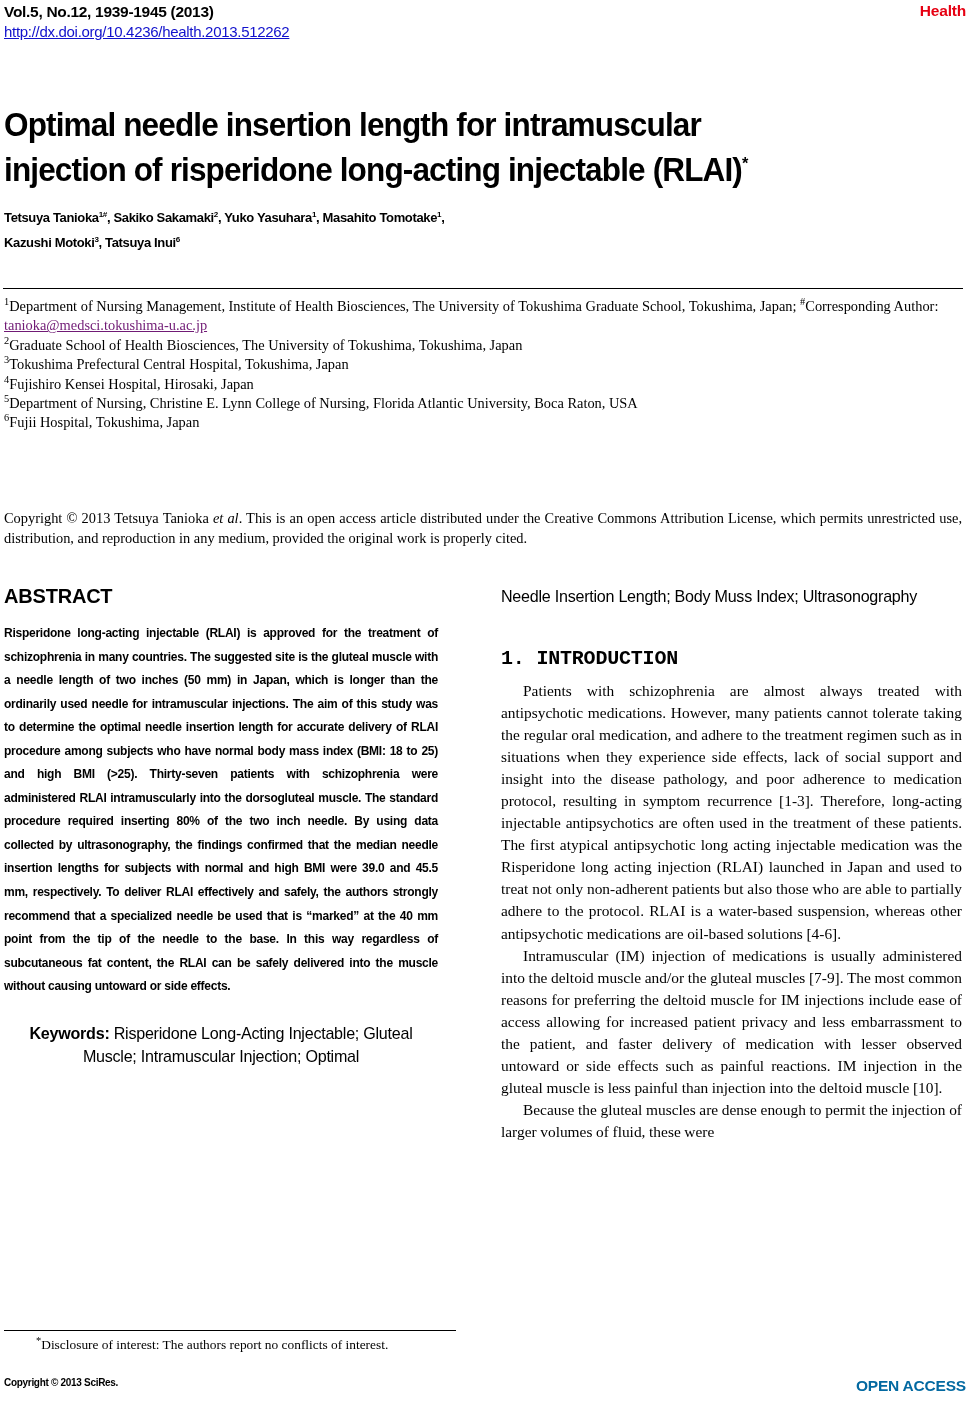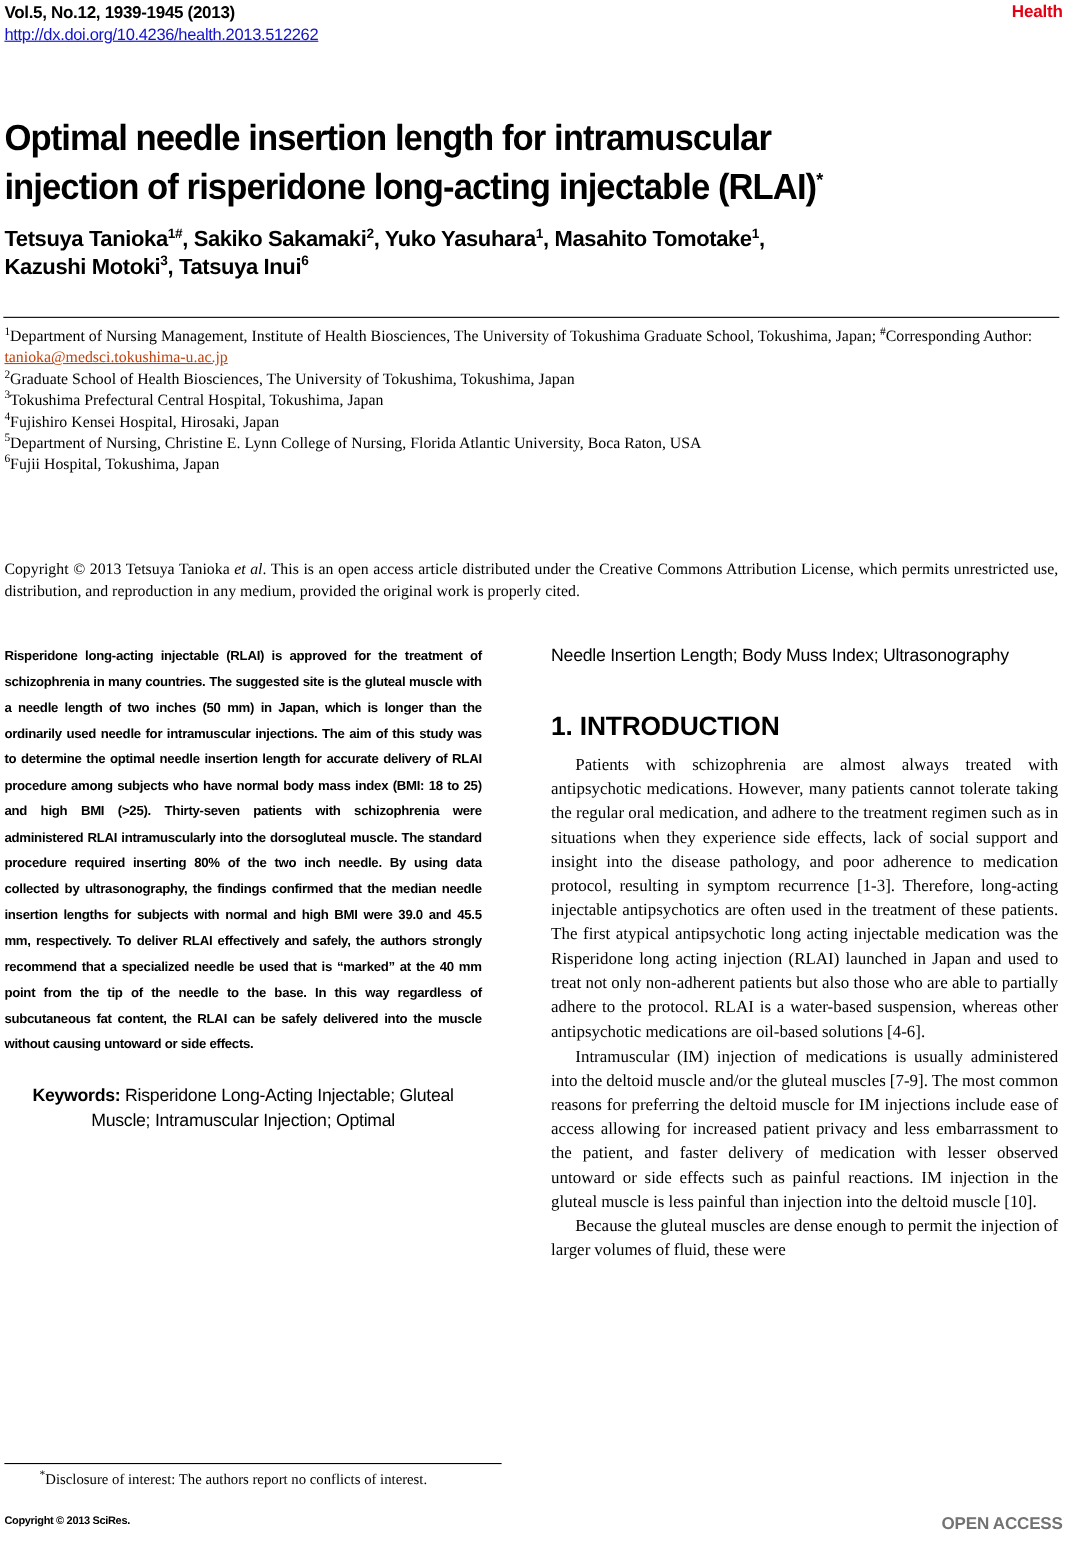--- a/index.html
+++ b/index.html
@@ -79,21 +79,21 @@
     line-height: 0;
   }
 
   
   .authors {
     position: absolute;
     left: 4px; top: 206px;
     width: 940px;
     font-family: "Liberation Sans", "DejaVu Sans", sans-serif;
     font-weight: bold;
-    font-size: 20px;
+    font-size: 13px;
     line-height: 24.6px;
     letter-spacing: -0.35px;
   }
   .authors sup {
     font-size: 0.62em;
     vertical-align: super;
     line-height: 0;
   }
 
   .rule-full {
@@ -115,21 +115,21 @@
   .affils .aff {
     display: block;
     text-align: left;
   }
   .affils sup {
     font-size: 0.72em;
     vertical-align: super;
     line-height: 0;
   }
   .email {
-    color: #c2410c;
+    color: #701a75;
     text-decoration: underline;
   }
 
   .received {
     position: absolute;
     left: 4px; top: 469px;
     width: 958px;
     font-size: 14.4px;
     line-height: 19px;
   }
@@ -156,23 +156,23 @@
   }
 
   h2.section-head {
     font-family: "Liberation Sans", "DejaVu Sans", sans-serif;
     font-weight: bold;
     font-size: 20px;
     margin: 0 0 14px 0;
     letter-spacing: -0.2px;
   }
   h2.intro-head {
-    font-family: Liberation Sans, sans-serif;
-    font-weight: bold;
-    font-size: 24px;
+    font-family: Liberation Mono, monospace;
+    font-weight: bold;
+    font-size: 20px;
     margin: 38px 0 10px 0;
     letter-spacing: -0.2px;
   }
 
   .abstract-body {
     font-family: "Liberation Sans", "DejaVu Sans", sans-serif;
     font-weight: bold;
     font-size: 12px;
     line-height: 23.55px;
     text-align: justify;
@@ -238,21 +238,21 @@
     font-weight: bold;
     font-size: 10px;
     letter-spacing: -0.3px;
   }
   .footer-right {
     position: absolute;
     right: 4px; top: 1377px;
     font-family: "Liberation Sans", "DejaVu Sans", sans-serif;
     font-weight: bold;
     font-size: 15.5px;
-    color: #737373;
+    color: #0369a1;
     letter-spacing: -0.2px;
   }
 </style>
 </head>
 <body>
 
 <div class="page">
 
   <div class="runhead">
     <div class="runhead-left">Vol.5, No.12, 1939-1945 (2013)</div>
@@ -275,20 +275,21 @@
       <div class="aff"><sup>3</sup>Tokushima Prefectural Central Hospital, Tokushima, Japan</div>
       <div class="aff"><sup>4</sup>Fujishiro Kensei Hospital, Hirosaki, Japan</div>
       <div class="aff"><sup>5</sup>Department of Nursing, Christine E. Lynn College of Nursing, Florida Atlantic University, Boca Raton, USA</div>
       <div class="aff"><sup>6</sup>Fujii Hospital, Tokushima, Japan</div>
     </div>
 
 
   <div class="copyright"><span>Copyright © 2013 Tetsuya Tanioka </span><i>et al</i><span>. This is an open access article distributed under the Creative Commons Attribution License, which permits unrestricted use, distribution, and reproduction in any medium, provided the original work is properly cited.</span></div>
 
   <div class="col-left">
+    <h2 class="section-head">ABSTRACT</h2>
     <p class="abstract-body">Risperidone long-acting injectable (RLAI) is approved for the treatment of schizophrenia in many countries. The suggested site is the gluteal muscle with a needle length of two inches (50 mm) in Japan, which is longer than the ordinarily used needle for intramuscular injections. The aim of this study was to determine the optimal needle insertion length for accurate delivery of RLAI procedure among subjects who have normal body mass index (BMI: 18 to 25) and high BMI (&gt;25). Thirty-seven patients with schizophrenia were administered RLAI intramuscularly into the dorsogluteal muscle. The standard procedure required inserting 80% of the two inch needle. By using data collected by ultrasonography, the findings confirmed that the median needle insertion lengths for subjects with normal and high BMI were 39.0 and 45.5 mm, respectively. To deliver RLAI effectively and safely, the authors strongly recommend that a specialized needle be used that is “marked” at the 40 mm point from the tip of the needle to the base. In this way regardless of subcutaneous fat content, the RLAI can be safely delivered into the muscle without causing untoward or side effects.</p>
     <p class="keywords"><b>Keywords:</b><span> Risperidone Long-Acting Injectable; Gluteal Muscle; Intramuscular Injection; Optimal</span></p>
   </div>
 
   <div class="col-right">
     <p class="kw-cont">Needle Insertion Length; Body Muss Index; Ultrasonography</p>
     <h2 class="intro-head">1. INTRODUCTION</h2>
     <p class="body-par">Patients with schizophrenia are almost always treated with antipsychotic medications. However, many patients cannot tolerate taking the regular oral medication, and adhere to the treatment regimen such as in situations when they experience side effects, lack of social support and insight into the disease pathology, and poor adherence to medication protocol, resulting in symptom recurrence [1-3]. Therefore, long-acting injectable antipsychotics are often used in the treatment of these patients. The first atypical antipsychotic long acting injectable medication was the Risperidone long acting injection (RLAI) launched in Japan and used to treat not only non-adherent patients but also those who are able to partially adhere to the protocol. RLAI is a water-based suspension, whereas other antipsychotic medications are oil-based solutions [4-6].</p>
     <p class="body-par">Intramuscular (IM) injection of medications is usually administered into the deltoid muscle and/or the gluteal muscles [7-9]. The most common reasons for preferring the deltoid muscle for IM injections include ease of access allowing for increased patient privacy and less embarrassment to the patient, and faster delivery of medication with lesser observed untoward or side effects such as painful reactions. IM injection in the gluteal muscle is less painful than injection into the deltoid muscle [10].</p>
     <p class="body-par">Because the gluteal muscles are dense enough to permit the injection of larger volumes of fluid, these were</p>

